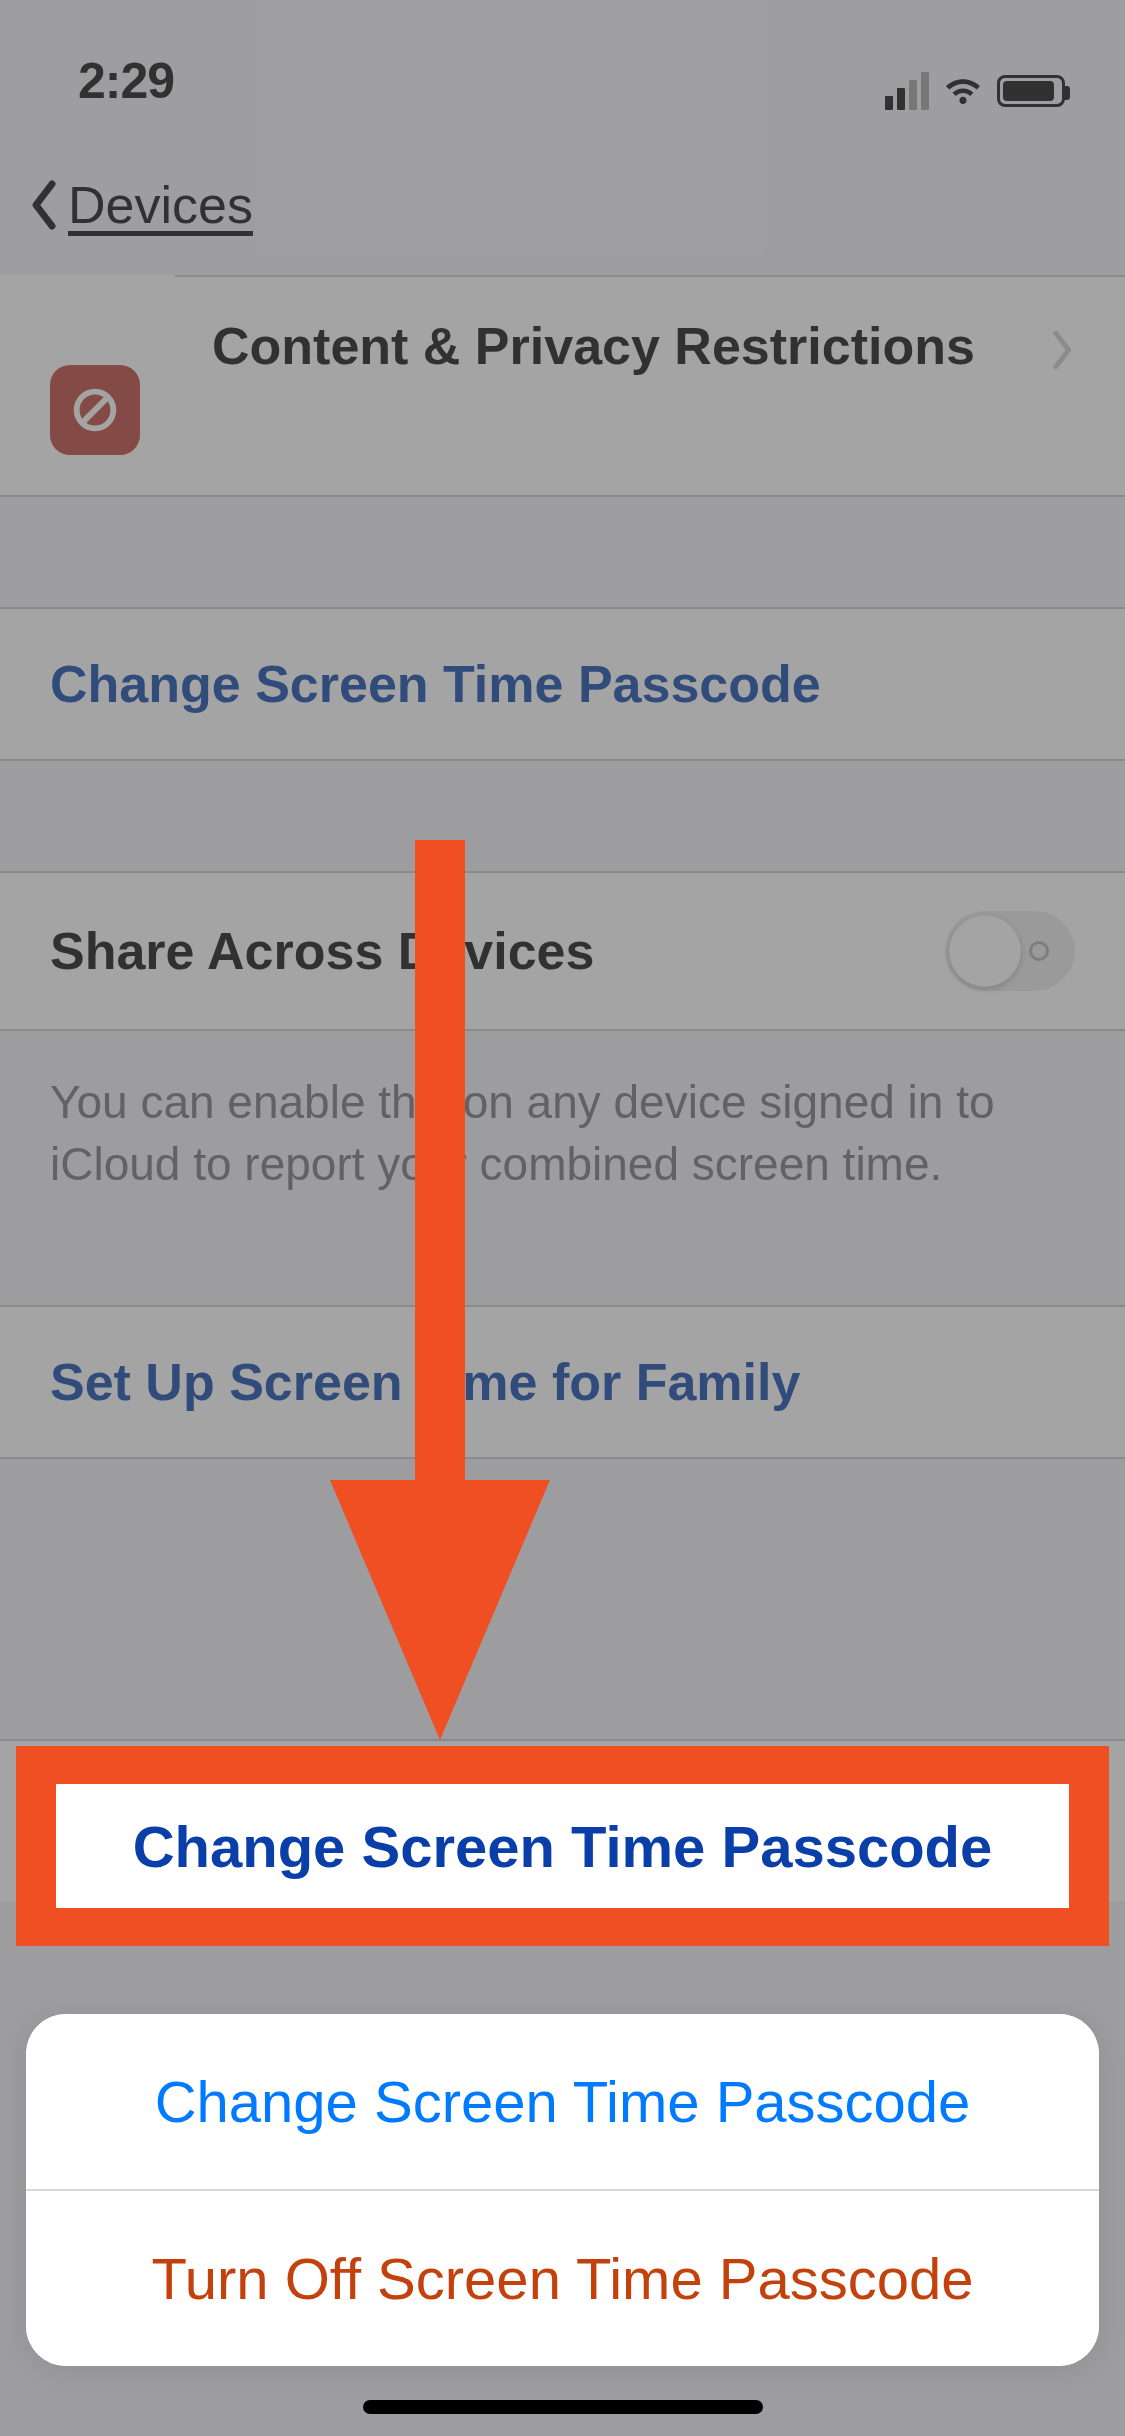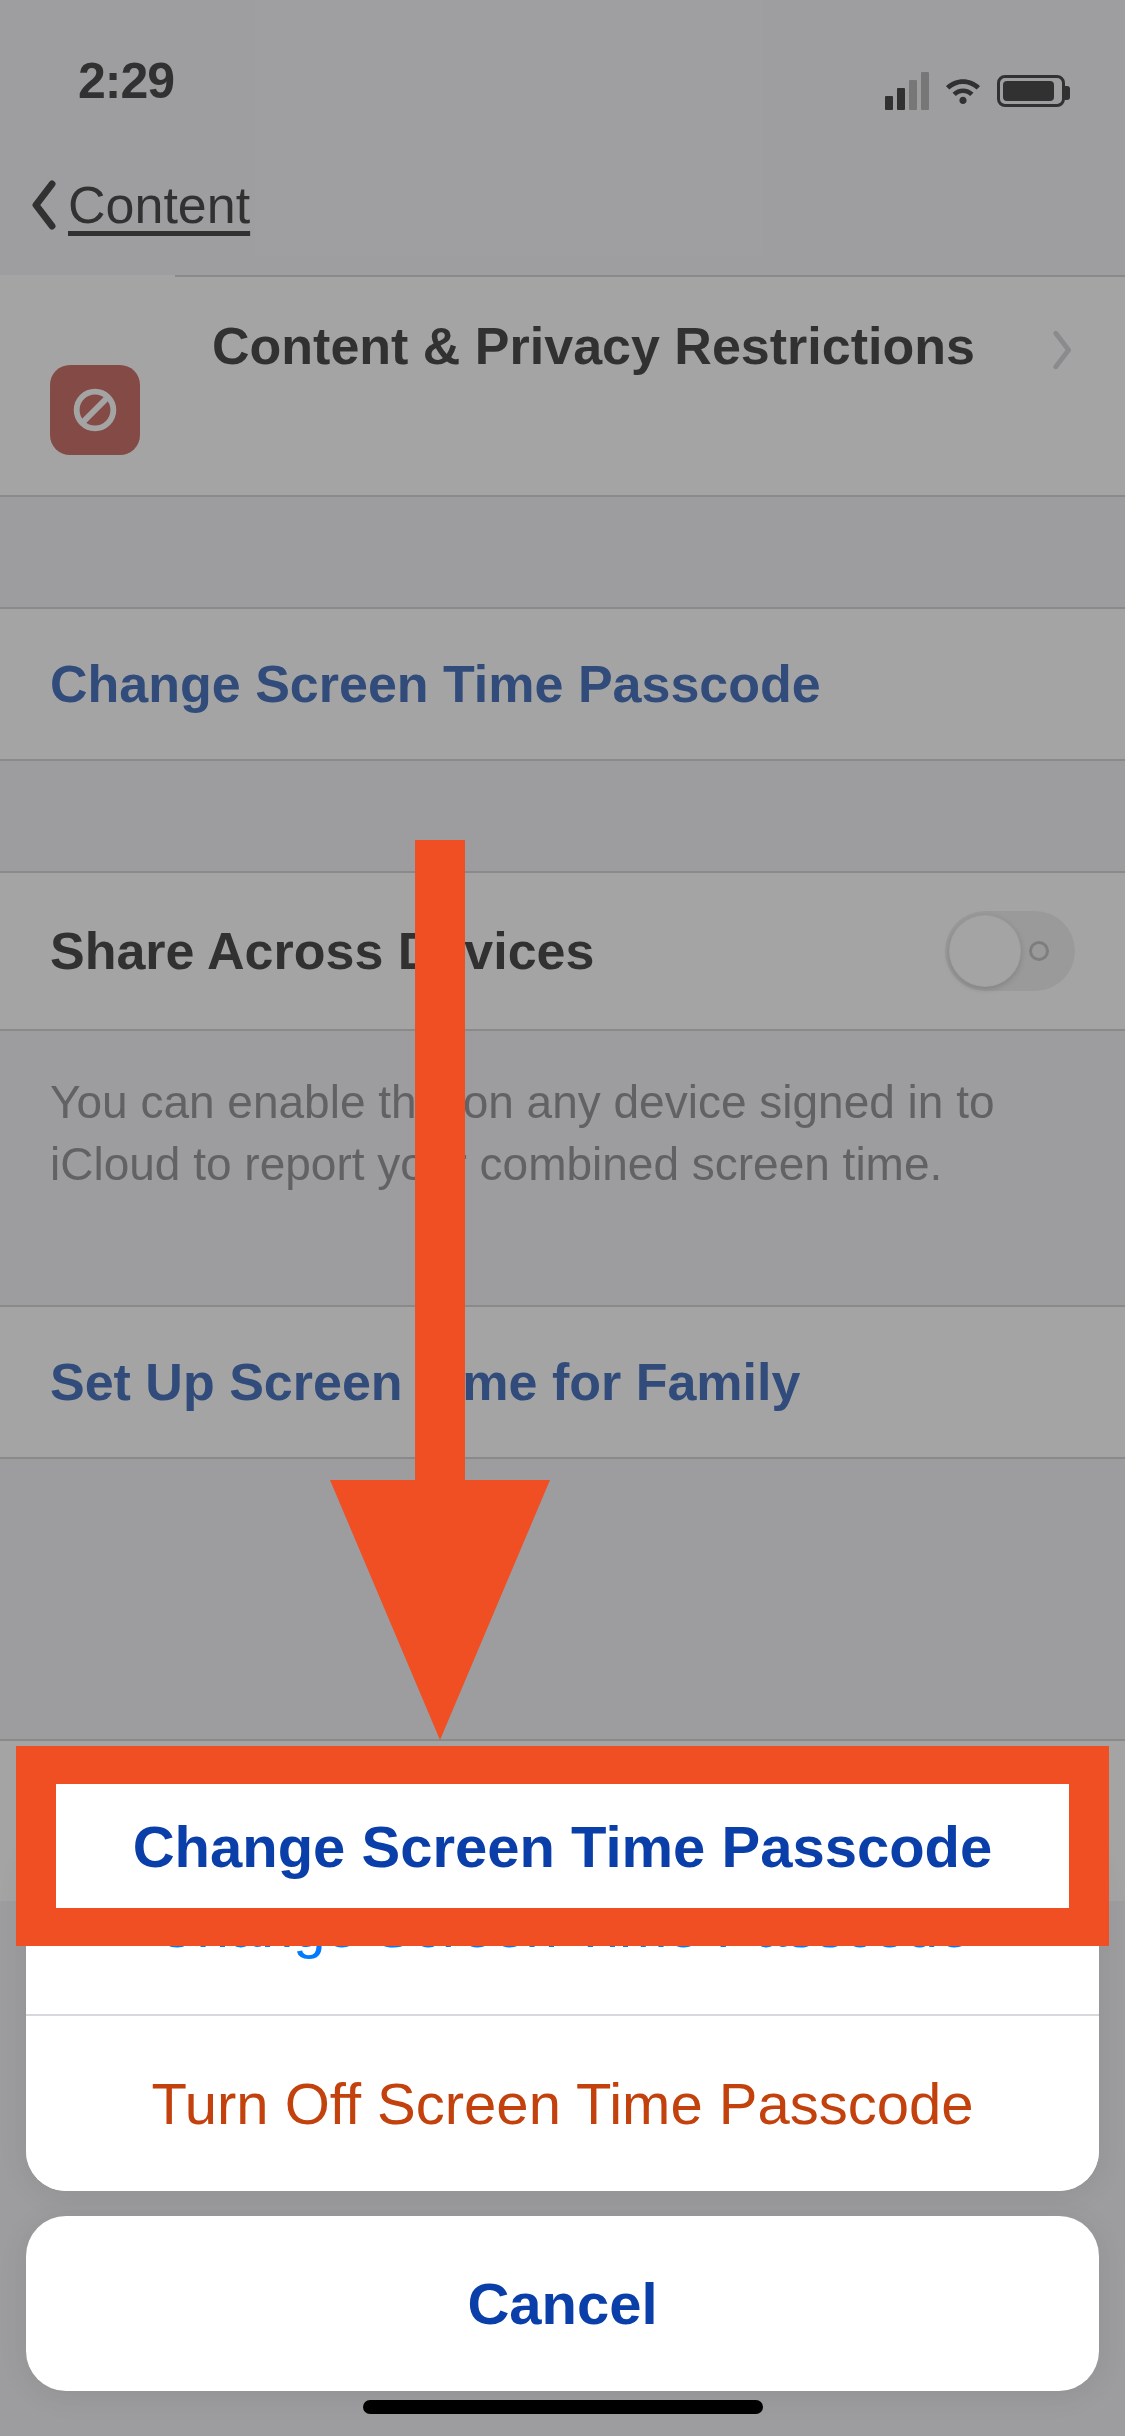--- a/index.html
+++ b/index.html
@@ -171,21 +171,21 @@
   </div>
 </div>
 
 <div class="navbar">
   <div class="back">
     <div class="chev">
       <svg viewBox="0 0 30 50" width="30" height="50">
           <polyline points="24,4 8,25 24,46" fill="none" stroke="#000" stroke-width="7" stroke-linecap="round" stroke-linejoin="round"></polyline>
         </svg>
     </div>
-    <span class="back-text">Content</span>
+    <span class="back-text">Devices</span>
   </div>
 </div>
 
 <div class="content">
 
   <div class="cell tall group-sep-bottom" style="margin-top:0;gap:37px;">
     <div class="separator-inset"></div>
     <div class="icon-box icon-red" style="margin-top:50px;">
       <svg viewBox="0 0 60 60" width="50" height="50">
           <circle cx="30" cy="30" r="22" fill="none" stroke="#fff" stroke-width="7"></circle>
@@ -237,16 +237,15 @@
     <polygon points="105,0 155,0 155,640 240,640 130,900 20,640 105,640" fill="#f04e23"></polygon>
   </svg>
 </div>
 
 <div class="sheet-wrap">
   <div class="sheet-group">
     <div class="sheet-btn">Change Screen Time Passcode</div>
     <div class="sheet-sep"></div>
     <div class="sheet-btn destructive">Turn Off Screen Time Passcode</div>
   </div>
-  <div class="sheet-cancel">Cancel</div>
 </div>
 
 <div class="home-ind"></div>
 
 </body></html>

